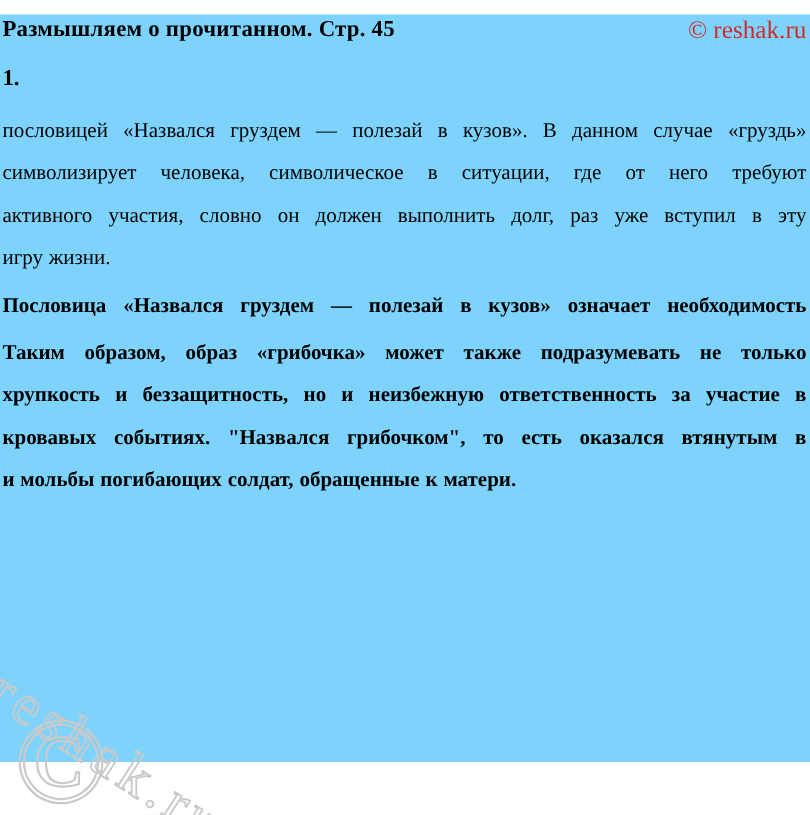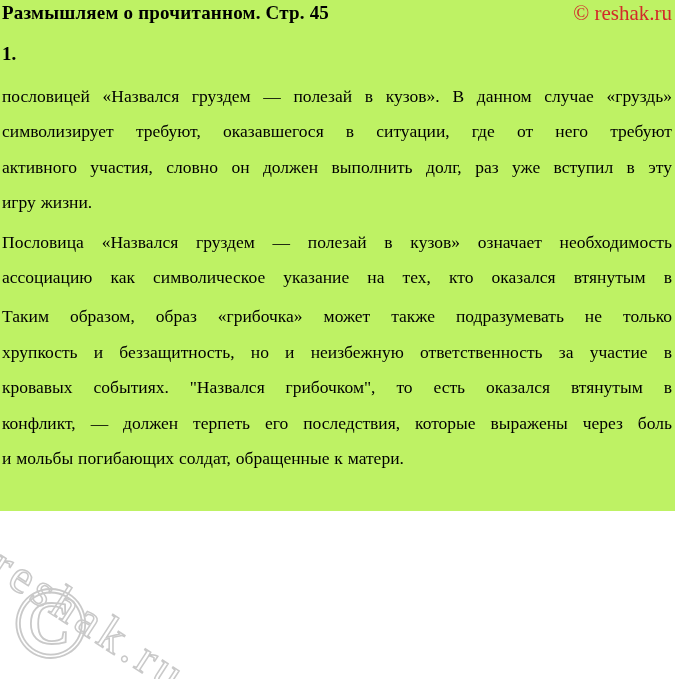--- a/index.html
+++ b/index.html
@@ -6,23 +6,24 @@
   html, body { background: #ffffff; }
   body {
     width: 675px; height: 679px;
     overflow: hidden;
     font-family: "Liberation Serif", "DejaVu Serif", serif;
     color: #000;
     position: relative;
   }
   .page {
     position: relative;
-    width: 675px; height: 511px;
+    width: 675px; height: 623px;
     padding: 2px 3px 0 2px;
-    background: #bef264;
+    background: #7dd3fc;
+    margin-top: 12px;
   }
   .header {
     display: flex;
     justify-content: space-between;
     align-items: flex-start;
     position: relative;
     z-index: 2;
   }
   .title {
     font-weight: bold;
@@ -40,21 +41,21 @@
     line-height: 22px;
     margin-top: 19px;
     position: relative;
     z-index: 2;
   }
   .content {
     margin-top: 14px;
     position: relative;
     z-index: 2;
   }
-  .para + .para { margin-top: 4px; }
+  .para + .para { margin-top: 4px; font-weight: bold; }
   .line {
     font-size: 17.5px;
     line-height: 35.4px;
     height: 35.4px;
     overflow: hidden;
     text-align: justify;
     text-align-last: justify;
     word-spacing: 0.5px;
   }
   .line.last {
@@ -93,33 +94,31 @@
   <div class="header">
     <div class="title">Размышляем о прочитанном. Стр. 45</div>
     <div class="copyright" style="color: rgb(210, 42, 42);">© reshak.ru</div>
   </div>
 
   <div class="qnum">1.</div>
 
   <div class="content">
       <div class="para">
         <div class="line">пословицей «Назвался груздем — полезай в кузов». В данном случае «груздь»</div>
-        <div class="line">символизирует требуют, оказавшегося в ситуации, где от него требуют</div>
+        <div class="line">символизирует человека, символическое в ситуации, где от него требуют</div>
         <div class="line">активного участия, словно он должен выполнить долг, раз уже вступил в эту</div>
         <div class="line last">игру жизни.</div>
       </div>
       <div class="para">
         <div class="line">Пословица «Назвался груздем — полезай в кузов» означает необходимость</div>
-        <div class="line">ассоциацию как символическое указание на тех, кто оказался втянутым в</div>
       </div>
       <div class="para">
         <div class="line">Таким образом, образ «грибочка» может также подразумевать не только</div>
         <div class="line">хрупкость и беззащитность, но и неизбежную ответственность за участие в</div>
         <div class="line">кровавых событиях. "Назвался грибочком", то есть оказался втянутым в</div>
-        <div class="line">конфликт, — должен терпеть его последствия, которые выражены через боль</div>
         <div class="line last">и мольбы погибающих солдат, обращенные к матери.</div>
       </div>
     </div>
 
   <div class="wm wm-text" style="-webkit-text-stroke-color: rgb(201, 201, 201);">reshak.ru</div>
 
   <div class="wm wm-copy" style="-webkit-text-stroke-color: rgb(201, 201, 201);">©</div>
 
 </div>
 

